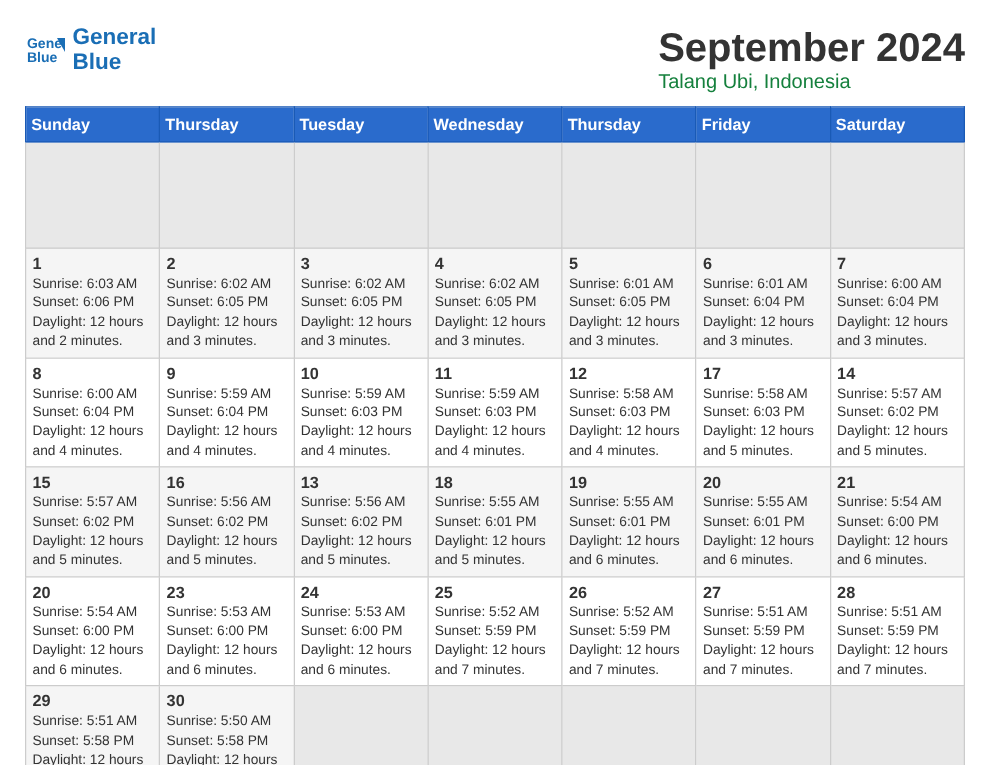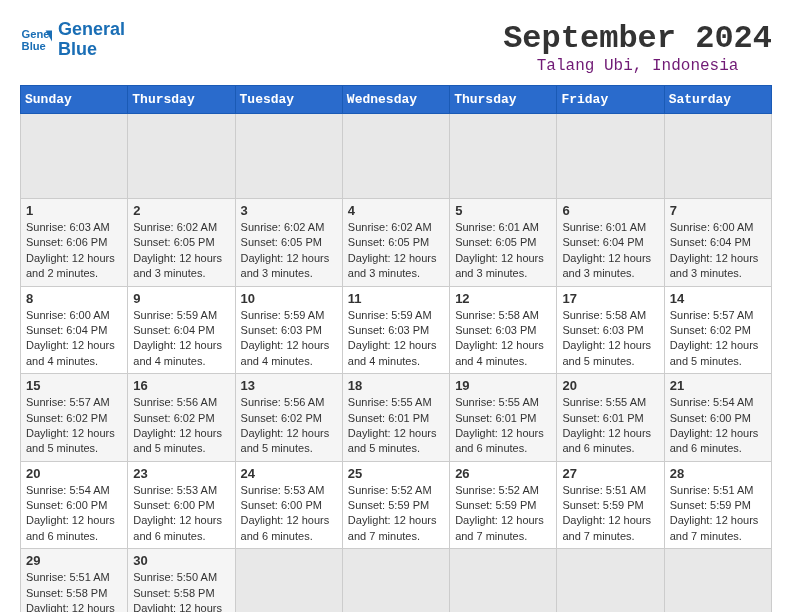--- a/index.html
+++ b/index.html
@@ -28,46 +28,44 @@
       line-height: 1.1;
     }
     .logo-text span {
       color: #1a6eb5;
     }
     .logo-icon {
       width: 32px;
       height: 32px;
     }
     .title-block {
-      text-align: center;
-      font-family: Liberation Mono, monospace;
+      text-align: left;
     }
     .month-title {
       font-size: 32px;
       font-weight: bold;
       color: #333;
     }
     .location {
       font-size: 16px;
-      color: #701a75;
+      color: #15803d;
     }
     table {
       width: 100%;
       border-collapse: collapse;
       table-layout: fixed;
     }
     thead th {
       background-color: #2a6bcc;
       color: #fff;
       font-size: 13px;
       font-weight: bold;
       padding: 6px 4px;
       text-align: left;
       border: 1px solid #1a5ab5;
-      font-family: Liberation Mono, monospace;
     }
     tbody td {
       vertical-align: top;
       border: 1px solid #ccc;
       padding: 4px 5px;
       font-size: 10.5px;
       color: #333;
       height: 85px;
       background: #fff;
     }

